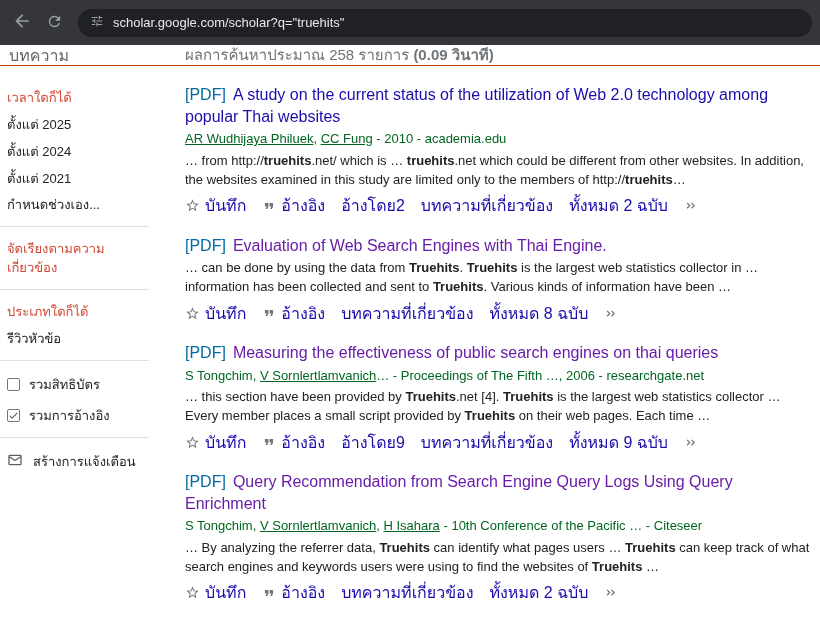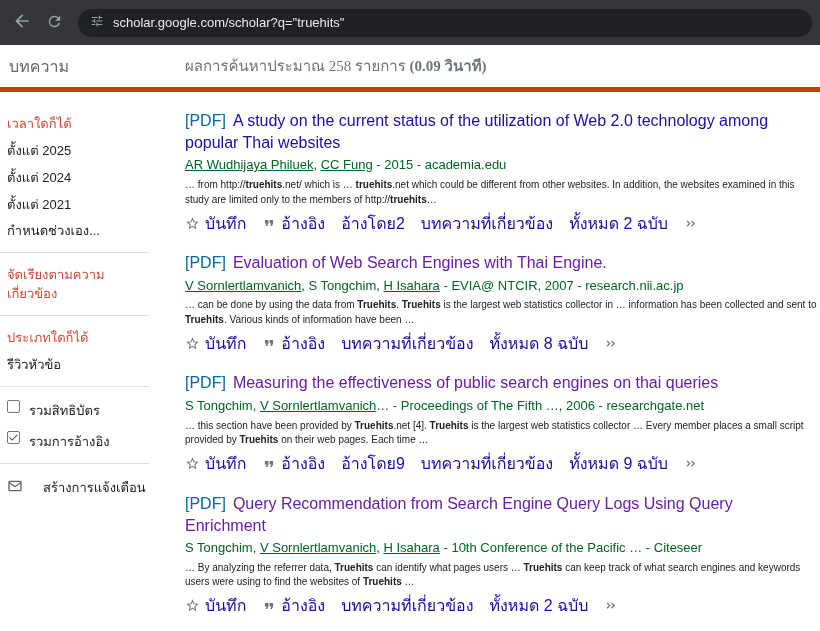--- a/index.html
+++ b/index.html
@@ -7,48 +7,48 @@
   body { font-family:"Liberation Sans","DejaVu Sans",sans-serif; width:820px; height:631px; overflow:hidden; }
   .screen { width:820px; height:631px; background:#fff; overflow:hidden; }
 
   
   .browser-bar { height:45px; background:#35363a; display:flex; align-items:center; padding:0 8px 0 6px; }
   .nav-btn { width:32px; height:32px; border:none; background:transparent; display:flex; align-items:center; justify-content:center; border-radius:50%; cursor:pointer; flex:0 0 auto; }
   .url-pill { flex:1; height:28px; background:#202124; border-radius:14px; display:flex; align-items:center; padding:0 12px; gap:9px; margin-left:8px; overflow:hidden; cursor:text; }
   .url-text { color:#e8eaed; font-size:13px; white-space:nowrap; overflow:hidden; }
 
   
-  .page-header { display:flex; align-items:center; height:47px; border-bottom:5px solid #c2410c;font-family:Liberation Serif, serif; }
+  .page-header { display:flex; align-items:center; height:21px; border-bottom:1px solid #c2410c; }
   .sidebar-title { width:177px; flex:0 0 177px; padding-left:9px; font-size:16px; color:#666; }
   .results-summary { font-size:15px; color:#70757a; padding-left:8px; }
   .results-summary .tm { font-weight:bold; }
 
   
   .page-body { display:flex; align-items:flex-start; }
 
   
   .sidebar { width:177px; flex:0 0 177px; padding:23px 14px 0 7px; font-size:13px; }
   .side-link { display:block; color:#222; margin-bottom:8px; line-height:1.45; cursor:pointer; text-decoration:none; max-width:130px; }
   .side-link.selected { color:#d14836; }
   .side-divider { border:none; border-top:1px solid #e0e0e0; margin:11px 14px 13px -9px; }
-  .check-row { display:flex; align-items:flex-start; gap:9px; margin-bottom:10px; cursor:pointer; }
+  .check-row { display:flex; align-items:center; gap:9px; margin-bottom:10px; cursor:pointer; }
   .checkbox { width:13px; height:13px; border:1px solid #757575; border-radius:2px; background:#fff; display:flex; align-items:center; justify-content:center; flex:0 0 auto; }
   .check-label { color:#222; }
-  .alert-row { display:flex; align-items:center; gap:20px; margin-top:13px; cursor:pointer; color:#222; text-decoration:none; }
+  .alert-row { display:flex; align-items:center; gap:10px; margin-top:13px; cursor:pointer; color:#222; text-decoration:none; }
 
   
   .results-col { flex:1; max-width:640px; padding:18px 0 0 8px; }
   .result { margin-bottom:19px; }
   .r-title { font-size:16px; font-weight:400; line-height:1.35; margin-bottom:3px; }
   .pdf-tag { color:#0369a1; margin-right:7px;text-align:center; }
   .t-link { color:#1a0dab; cursor:pointer; text-decoration:none; }
   .t-link.visited { color:#681da8; }
   .r-authors { font-size:13px; color:#006621; line-height:1.45; margin-bottom:3px; }
   .r-authors .alink { text-decoration:underline; cursor:pointer; }
-  .r-snippet { font-size:10px; color:#222; line-height:1.45; margin-bottom:6px; }
+  .r-snippet { font-size:13px; color:#222; line-height:1.45; margin-bottom:6px; }
   .r-snippet .b { font-weight:700; }
   .r-acts { display:flex; align-items:center; gap:16px; font-size:16px; height:20px; }
   .act { display:flex; align-items:center; gap:5px; color:#1a0dab; cursor:pointer; text-decoration:none; white-space:nowrap; }
   .act svg { flex:0 0 auto; display:block; }
 </style>
 </head>
 <body>
 
 <div class="screen">
 
@@ -129,21 +129,21 @@
         <span>สร้างการแจ้งเตือน</span>
       </a>
     </aside>
 
     <main class="results-col">
 
       <article class="result">
         <h3 class="r-title">
           <span class="pdf-tag">[PDF]</span><a class="t-link">A study on the current status of the utilization of Web 2.0 technology among popular Thai websites</a>
         </h3>
-        <div class="r-authors"><span class="alink">AR Wudhijaya Philuek</span><span>, </span><span class="alink">CC Fung</span><span> - 2015 - academia.edu</span></div>
+        <div class="r-authors"><span class="alink">AR Wudhijaya Philuek</span><span>, </span><span class="alink">CC Fung</span><span> - 2010 - academia.edu</span></div>
         <div class="r-snippet"><span>… from http://</span><span class="b">truehits</span><span>.net/ which is … </span><span class="b">truehits</span><span>.net which could be different from other websites. In addition, the websites examined in this study are limited only to the members of http://</span><span class="b">truehits</span><span>…</span></div>
         <div class="r-acts">
           <a class="act">
             <span>
                 <svg width="15" height="15" viewBox="0 0 24 24">
                   <path d="M22 9.24l-7.19-.62L12 2 9.19 8.63 2 9.24l5.46 4.73L5.82 21 12 17.27 18.18 21l-1.63-7.03L22 9.24zM12 15.4l-3.76 2.27 1-4.28-3.32-2.88 4.38-.38L12 6.1l1.71 4.04 4.38.38-3.32 2.88 1 4.28L12 15.4z" fill="#70757a"></path>
                 </svg>
               </span>
             <span>บันทึก</span>
           </a>
@@ -164,21 +164,20 @@
                 <path d="M12.6 7l-1.4 1.4 3.6 3.6-3.6 3.6 1.4 1.4 5-5z" fill="#70757a"></path>
               </svg>
             </a>
         </div>
       </article>
 
       <article class="result">
         <h3 class="r-title">
           <span class="pdf-tag">[PDF]</span><a class="t-link visited">Evaluation of Web Search Engines with Thai Engine.</a>
         </h3>
-        <div class="r-authors"><span class="alink">V Sornlertlamvanich</span><span>, S Tongchim, </span><span class="alink">H Isahara</span><span> - EVIA@ NTCIR, 2007 - research.nii.ac.jp</span></div>
         <div class="r-snippet"><span>… can be done by using the data from </span><span class="b">Truehits</span><span>. </span><span class="b">Truehits</span><span> is the largest web statistics collector in … information has been collected and sent to </span><span class="b">Truehits</span><span>. Various kinds of information have been …</span></div>
         <div class="r-acts">
           <a class="act">
             <span>
                 <svg width="15" height="15" viewBox="0 0 24 24">
                   <path d="M22 9.24l-7.19-.62L12 2 9.19 8.63 2 9.24l5.46 4.73L5.82 21 12 17.27 18.18 21l-1.63-7.03L22 9.24zM12 15.4l-3.76 2.27 1-4.28-3.32-2.88 4.38-.38L12 6.1l1.71 4.04 4.38.38-3.32 2.88 1 4.28L12 15.4z" fill="#70757a"></path>
                 </svg>
               </span>
             <span>บันทึก</span>
           </a>

